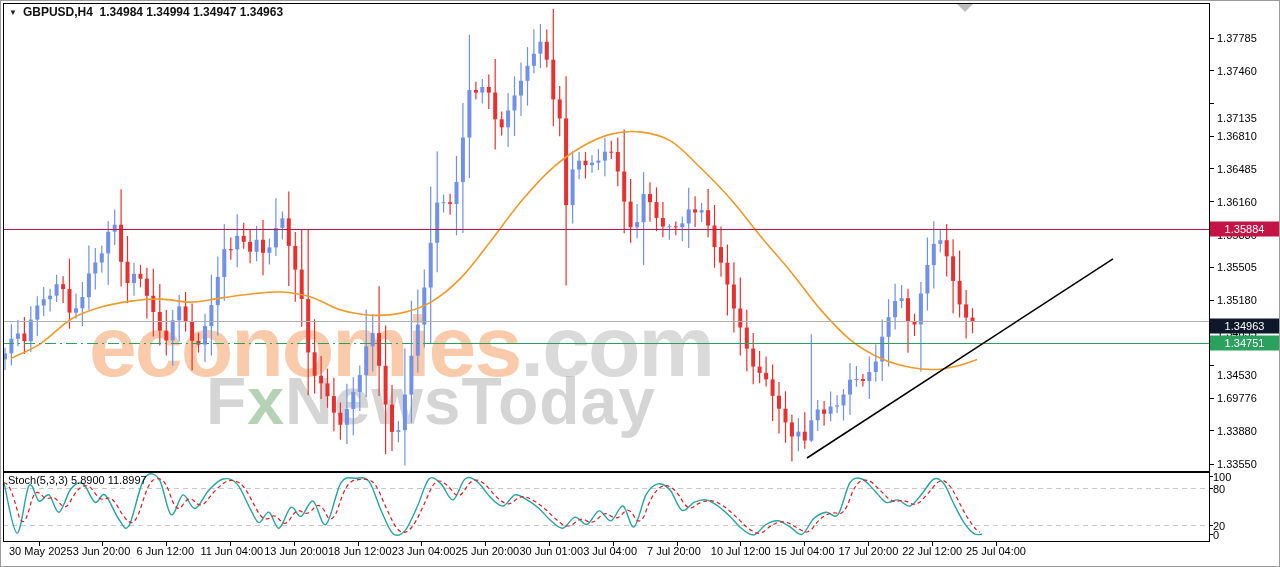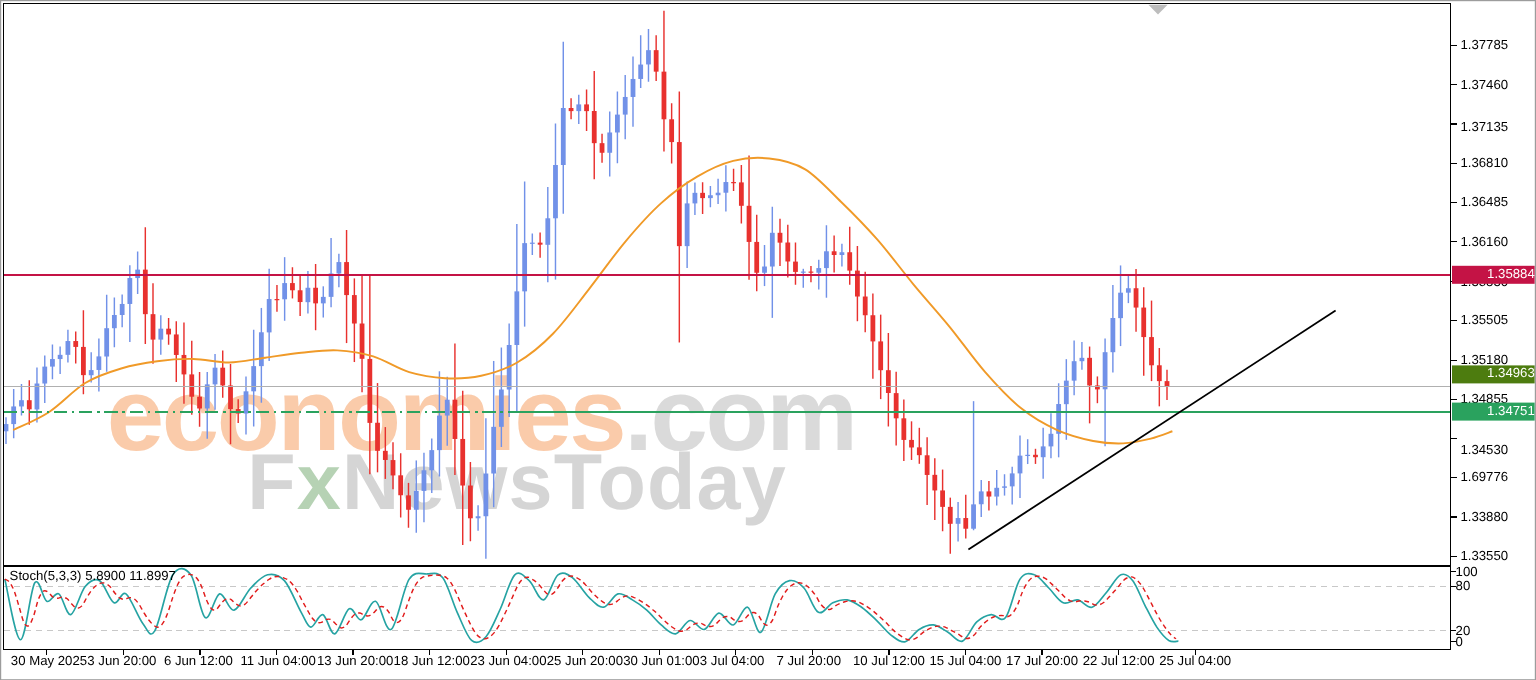--- a/index.html
+++ b/index.html
@@ -9,21 +9,21 @@
   .wm-brand{color:rgba(246,160,100,0.55);}
   .wm-domain{color:rgba(150,150,150,0.35);}
   .wm-line2{position:absolute;left:205px;top:362px;font-size:66px;font-weight:bold;letter-spacing:1px;white-space:nowrap;color:rgba(145,145,145,0.38);}
   .wm-x{color:rgba(110,165,105,0.5);}
   #chart-svg{position:absolute;left:0;top:0;z-index:2;}
   #labels-layer{position:absolute;left:0;top:0;width:100%;height:100%;z-index:3;pointer-events:none;padding-left:36px;}
   #title-bar{position:absolute;left:8px;top:4px;font-size:12px;font-weight:700;color:#111;z-index:4;white-space:nowrap;}
   #title-bar .tri{display:inline-block;font-size:8px;color:#222;margin-right:6px;vertical-align:1px;}
   .axis-label{position:absolute;left:1216px;font-size:11px;color:#000;transform:translateY(-50%);white-space:nowrap;}
   .stoch-axis-label{position:absolute;left:1212px;font-size:11px;color:#000;transform:translateY(-50%);}
-  .price-tag{position:absolute;left:1209px;width:69px;height:15px;font-size:11px;font-weight:400;color:#fff;text-align:right;line-height:15px;transform:translateY(-50%);}
+  .price-tag{position:absolute;left:1209px;width:69px;height:15px;font-size:11px;font-weight:400;color:#fff;text-align:center;line-height:15px;transform:translateY(-50%);}
   .date-label{position:absolute;top:544px;font-size:11px;color:#000;white-space:nowrap;}
   #stoch-title{position:absolute;left:7px;top:473px;font-size:11px;color:#000;z-index:4;white-space:nowrap;}
   #scroll-marker{position:absolute;left:956px;top:3px;width:0;height:0;z-index:4;
     border-left:8px solid transparent;border-right:8px solid transparent;border-top:8px solid #bdbdbd;}
 </style>
 </head>
 <body>
 
 <div id="window">
 
@@ -384,29 +384,30 @@
         <line x1="612.2" y1="540" x2="612.2" y2="545" stroke="#000" stroke-width="1"></line>
         <line x1="676.0" y1="540" x2="676.0" y2="545" stroke="#000" stroke-width="1"></line>
         <line x1="739.8" y1="540" x2="739.8" y2="545" stroke="#000" stroke-width="1"></line>
         <line x1="803.6" y1="540" x2="803.6" y2="545" stroke="#000" stroke-width="1"></line>
         <line x1="867.4" y1="540" x2="867.4" y2="545" stroke="#000" stroke-width="1"></line>
         <line x1="931.2" y1="540" x2="931.2" y2="545" stroke="#000" stroke-width="1"></line>
         <line x1="995.0" y1="540" x2="995.0" y2="545" stroke="#000" stroke-width="1"></line>
       </g>
     </svg>
 
+  <div id="title-bar"><span class="tri">▼</span><span>GBPUSD,H4</span>&nbsp;&nbsp;<span>1.34984 1.34994 1.34947 1.34963</span></div>
 
   <div id="scroll-marker"></div>
 
   <div id="stoch-title">Stoch(5,3,3) 5.8900 11.8997</div>
 
   <div id="labels-layer">
       <div class="axis-label" style="top: 37px;">1.37785</div>
       <div class="axis-label" style="top: 69.7px;">1.37460</div>
-      <div class="axis-label" style="top: 105px;">1.37135</div>
+      <div class="axis-label" style="top: 117px;">1.37135</div>
       <div class="axis-label" style="top: 135.1px;">1.36810</div>
       <div class="axis-label" style="top: 167.8px;">1.36485</div>
       <div class="axis-label" style="top: 200.5px;">1.36160</div>
       <div class="axis-label" style="top: 233.7px;">1.35830</div>
       <div class="axis-label" style="top: 266.4px;">1.35505</div>
       <div class="axis-label" style="top: 299.1px;">1.35180</div>
       <div class="axis-label" style="top: 331.8px;">1.34855</div>
       <div class="axis-label" style="top: 374px;">1.34530</div>
       <div class="axis-label" style="top: 397.1px;">1.69776</div>
       <div class="axis-label" style="top: 429.8px;">1.33880</div>
@@ -425,16 +426,16 @@
       <div class="date-label" style="left: 454.6px;">25 Jun 20:00</div>
       <div class="date-label" style="left: 518.4px;">30 Jun 01:00</div>
       <div class="date-label" style="left: 582.2px;">3 Jul 04:00</div>
       <div class="date-label" style="left: 646px;">7 Jul 20:00</div>
       <div class="date-label" style="left: 709.8px;">10 Jul 12:00</div>
       <div class="date-label" style="left: 773.6px;">15 Jul 04:00</div>
       <div class="date-label" style="left: 837.4px;">17 Jul 20:00</div>
       <div class="date-label" style="left: 901.2px;">22 Jul 12:00</div>
       <div class="date-label" style="left: 965px;">25 Jul 04:00</div>
       <div class="price-tag" style="top: 228.2px; background: rgb(196, 19, 69); color: rgb(255, 255, 255);">1.35884</div>
-      <div class="price-tag" style="top: 311px; background: #4d7c0f; color: rgb(255, 255, 255);">1.34963</div>
+      <div class="price-tag" style="top: 325px; background: #0f172a; color: rgb(255, 255, 255);">1.34963</div>
       <div class="price-tag" style="top: 342.2px; background: rgb(42, 162, 94); color: rgb(255, 255, 255);">1.34751</div>
     </div>
 </div>
 
 </body></html>

